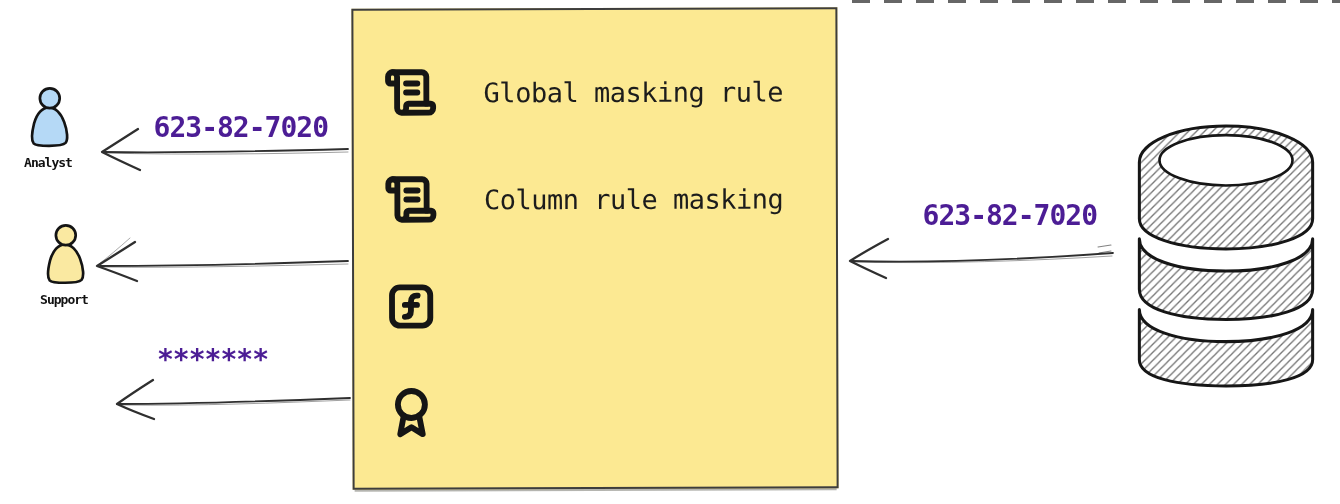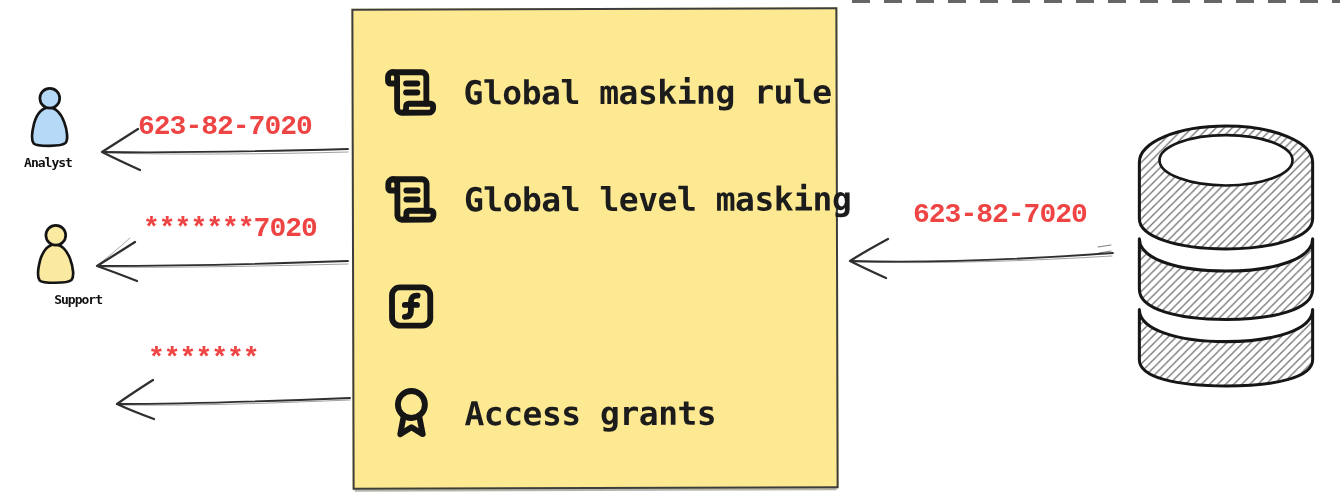--- a/index.html
+++ b/index.html
@@ -13,45 +13,45 @@
     opacity:.85;
   }
   
   .persona{position:absolute;width:96px;text-align:center;}
   .persona svg{display:block;margin:0 auto;}
   .persona .p-label{
     margin-top:3px;font-size:13px;font-weight:700;letter-spacing:-1px;color:#111;
     white-space:nowrap;
   }
   .persona-analyst{left:0px;top:86px;}
-  .persona-support{left:6px;top:223px;text-align:right;}
+  .persona-support{left:16px;top:223px;}
   .persona-developer{left:11px;top:348px;}
   
   .flow-label{
-    position:absolute;font-size:28px;font-weight:700;letter-spacing:-1px;color:#ef4444;
-    white-space:nowrap;text-align:left;font-family:Liberation Mono, monospace;
+    position:absolute;font-size:28px;font-weight:700;letter-spacing:-1px;color:#4c1d95;
+    white-space:nowrap;text-align:right;
   }
   .flow-label-analyst{left:138px;top:111px;width:190px;}
   .flow-label-support{left:143px;top:213px;width:192px;}
   .flow-label-developer{left:148px;top:343px;width:120px;}
   .flow-label-db{left:913px;top:199px;width:184px;}
   
   .masking-box{
     position:absolute;left:352px;top:8px;width:486px;height:481px;
     background:#fce992;border:2.5px solid #3d3d3d;box-sizing:border-box;
     transform:rotate(-0.15deg);
     box-shadow:0 4px 0 -2px rgba(90,90,80,.45);
   }
   .box-item{
     position:absolute;left:0;width:100%;height:60px;
     display:flex;align-items:center;gap:26px;padding-left:30px;box-sizing:border-box;
   }
   .box-item .item-icon{flex:0 0 auto;display:flex;}
   .box-item .item-label{
-    font-size:33px;font-weight:700;letter-spacing:-0.5px;color:#1c1c1c;white-space:nowrap;
+    font-size:27px;font-weight:400;letter-spacing:-0.5px;color:#1c1c1c;white-space:nowrap;margin-left:20px;
   }
   .row-0{top:52px;} .row-1{top:159px;} .row-2{top:266px;} .row-3{top:373px;}
   
   .arrows,.db-wrap{position:absolute;pointer-events:none;}
   .arrows{left:0;top:0;}
   .db-wrap{left:1124px;top:122px;}
 </style>
 </head>
 <body>
 
@@ -84,21 +84,20 @@
       <g>
         <path d="M1113 253 C 1030 259 935 263 852 261" stroke-width="1.8"></path>
         <path d="M1112 256 C 1030 261 940 264 854 262" stroke-width="0.9" opacity="0.5"></path>
         <path d="M888 239 Q 864 252 850 261 Q 866 269 886 278" stroke-width="2.3"></path>
         <path d="M1098 247 l13 -2 M1099 253 l12 -2" stroke-width="1.1" opacity="0.6"></path>
       </g>
     </g>
   </svg>
 
   <div class="flow-label flow-label-analyst">623-82-7020</div>
-  <div class="flow-label flow-label-support">*******7020</div>
   <div class="flow-label flow-label-developer">*******</div>
   <div class="flow-label flow-label-db">623-82-7020</div>
 
   <div class="persona persona-analyst">
     <svg width="54" height="66" viewBox="0 0 60 72">
       <g stroke="#141414" stroke-width="3" stroke-linejoin="round">
         <path fill="#b5d9f6" d="M31 23 C 24 23 17.5 30 14.5 41 C 12.5 49 11 59 14 63 C 17 66.5 45 67 49.5 62.5 C 52.5 59 51.5 49 48 39.5 C 44.5 29.5 38 23 31 23 Z"></path>
         <circle fill="#b5d9f6" cx="32" cy="13" r="11"></circle>
       </g>
     </svg>
@@ -132,41 +131,40 @@
 
     <div class="box-item row-1">
       <span class="item-icon">
         <svg width="54" height="54" viewBox="0 0 24 24" fill="none" stroke="#151515" stroke-width="2.6" stroke-linecap="round" stroke-linejoin="round">
           <path d="M15 12h-5"></path>
             <path d="M15 8h-5"></path>
             <path d="M19 17V5a2 2 0 0 0-2-2H4"></path>
           <path d="M8 21h12a2 2 0 0 0 2-2v-1a1 1 0 0 0-1-1H11a1 1 0 0 0-1 1v1a2 2 0 1 1-4 0V5a2 2 0 1 0-4 0v2a1 1 0 0 0 1 1h3"></path>
         </svg>
       </span>
-      <span class="item-label">Global level masking</span>
+      <span class="item-label">Column rule masking</span>
     </div>
 
     <div class="box-item row-2">
       <span class="item-icon">
         <svg width="54" height="54" viewBox="0 0 24 24" fill="none" stroke="#151515" stroke-width="2.6" stroke-linecap="round" stroke-linejoin="round">
           <rect width="17" height="17" x="3.5" y="3.5" rx="3.5"></rect>
           <path d="M9.2 16.6c2 0 2.7-1 2.7-2.7v-3.8c0-1.9 1-3.2 3-2.9"></path>
           <path d="M9.2 11.3h5.4"></path>
         </svg>
       </span>
     </div>
 
     <div class="box-item row-3">
       <span class="item-icon">
         <svg width="54" height="54" viewBox="0 0 24 24" fill="none" stroke="#151515" stroke-width="2.6" stroke-linecap="round" stroke-linejoin="round">
           <circle cx="12" cy="8" r="6"></circle>
           <path d="M15.4 12.9 17 21.2l-5-3.1-5 3.1 1.6-8.3"></path>
         </svg>
       </span>
-      <span class="item-label">Access grants</span>
     </div>
 
   </div>
 
   <svg class="db-wrap" width="204" height="270" viewBox="0 0 200 268">
     <defs>
       <pattern id="hatch" width="8" height="8" patternUnits="userSpaceOnUse">
         <path d="M-1,1 l2,-2 M0,8 l8,-8 M7,9 l2,-2" stroke="#737373" stroke-width="1.3"></path>
       </pattern>
     </defs>

